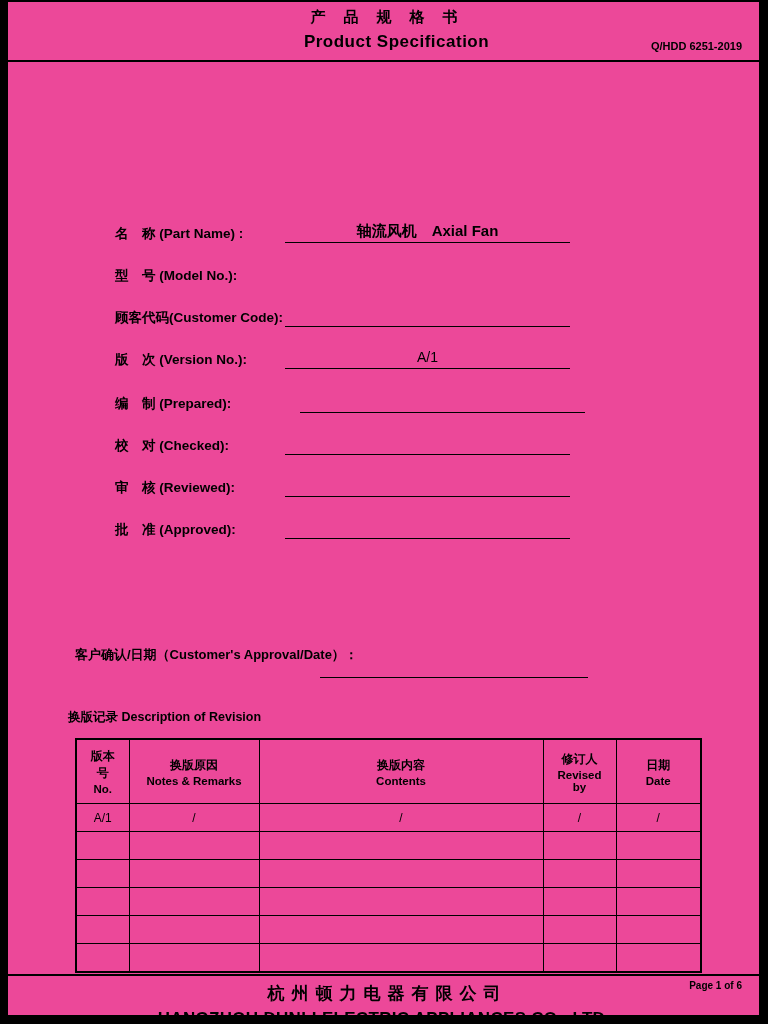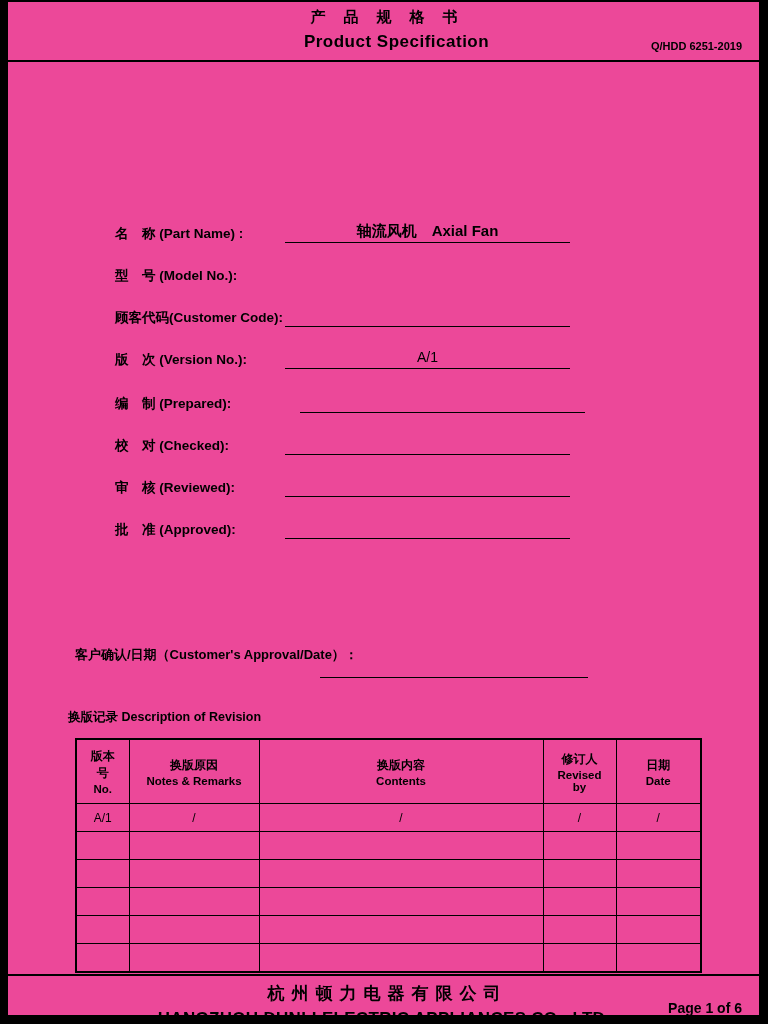--- a/index.html
+++ b/index.html
@@ -56,21 +56,21 @@
   .rev-table th { height: 45px; font-weight: bold; padding: 8px; }
   .rev-table td { height: 28px; }
   .th-zh { font-size: 12px; }
   .th-en { font-size: 11.5px; margin-top: 1px; }
 
   
   .footer-rule { position: absolute; top: 974px; left: 8px; right: 9px; height: 2px; background: #000; }
   .footer { position: absolute; top: 982px; left: 0; width: 100%; text-align: center; }
   .company-zh { font-size: 17px; font-weight: bold; letter-spacing: 7px; text-indent: 7px; }
   .company-en { font-size: 17px; font-weight: bold; margin-top: 4px; letter-spacing: 0.3px; }
-  .page-number { position: absolute; right: 26px; top: 1000px; font-size: 14px; font-weight: bold; }
+  .page-number { position: absolute; right: 26px; top: 980px; font-size: 10px; font-weight: bold; }
 </style>
 </head>
 <body>
 
 <div class="page">
 
   <div class="edge edge-left"></div>
   <div class="edge edge-right"></div>
   <div class="edge edge-bottom"></div>
   <div class="edge edge-top"></div>

